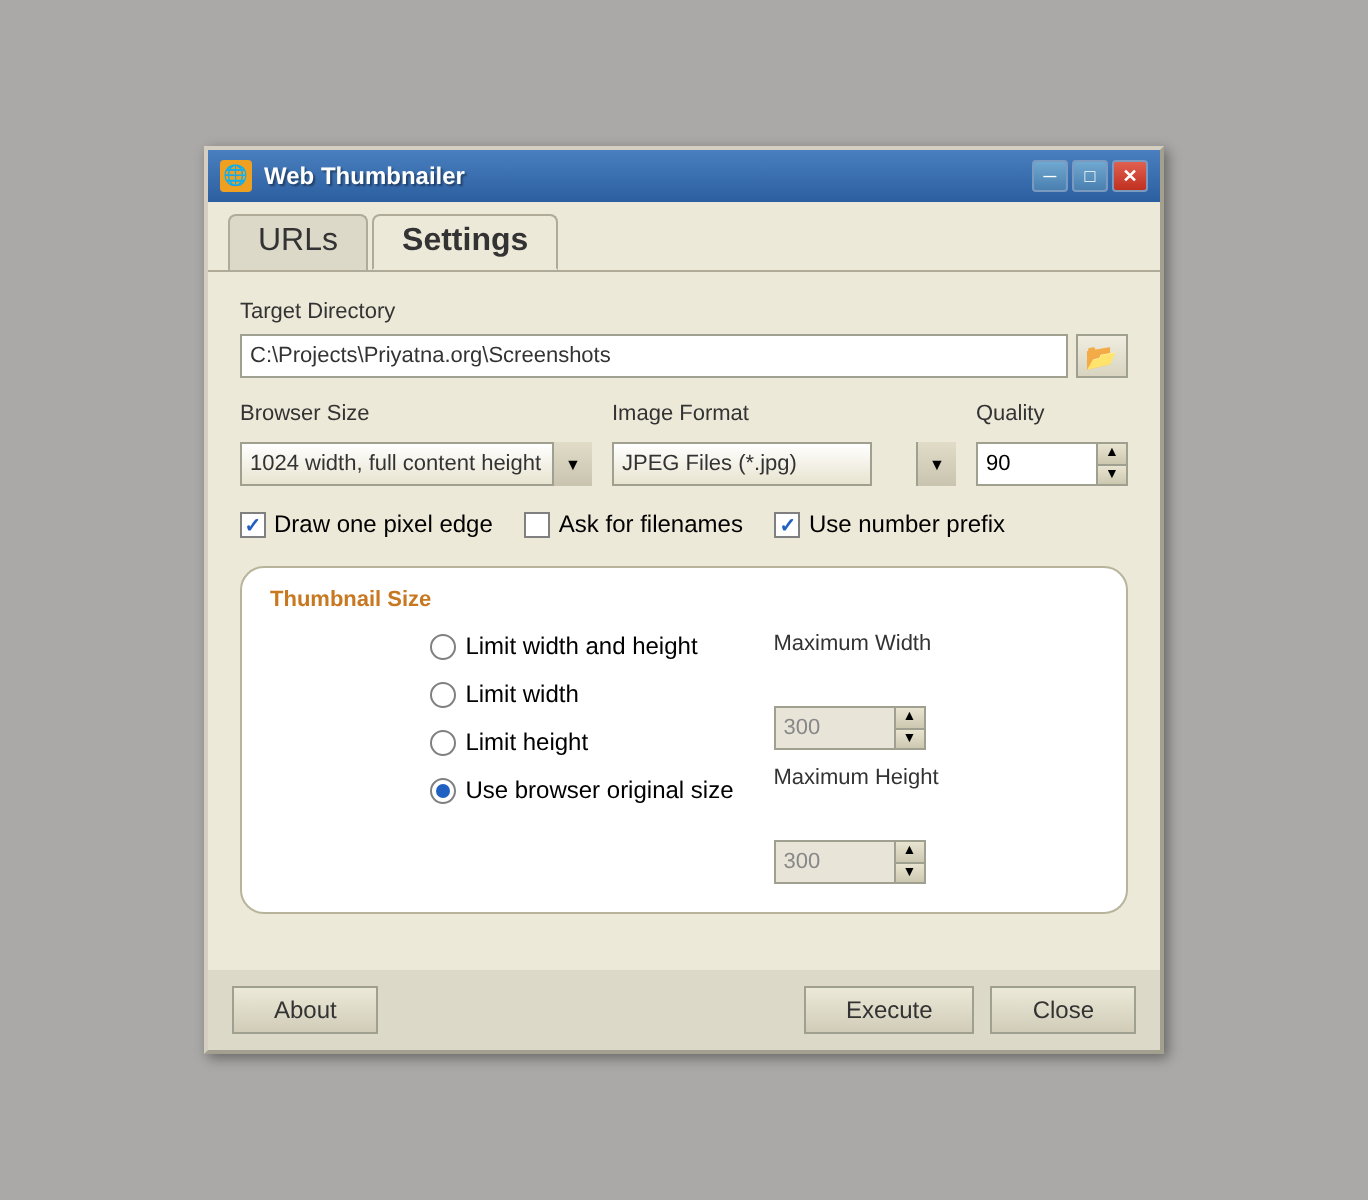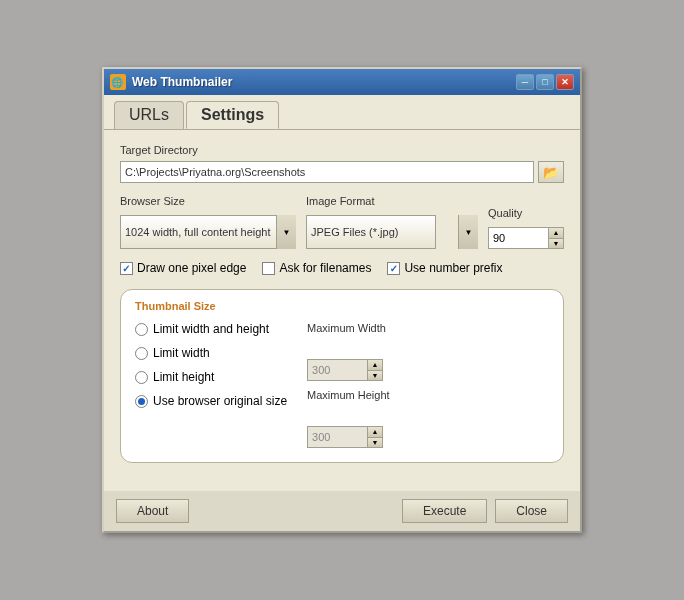--- a/index.html
+++ b/index.html
@@ -160,21 +160,21 @@
 
     .col-group.grow { flex: 1; }
 
     .select-wrapper {
       position: relative;
       display: inline-flex;
       align-items: center;
     }
 
     .select-control {
-      height: 34px;
+      height: 22px;
       border: 1px solid #a0a090;
       background: linear-gradient(to bottom, #ffffff, #e8e4d0);
       font-size: 11px;
       padding: 0 24px 0 4px;
       appearance: none;
       cursor: pointer;
       color: #333;
       min-width: 160px;
     }
 
@@ -271,20 +271,21 @@
     .group-legend {
       font-size: 11px;
       color: #c87820;
       font-weight: bold;
       margin-bottom: 10px;
     }
 
     .thumb-inner {
       display: flex;
       gap: 20px;
+      justify-content: center;
     }
 
     .radio-col {
       display: flex;
       flex-direction: column;
       gap: 10px;
     }
 
     .radio-item {
       display: flex;

